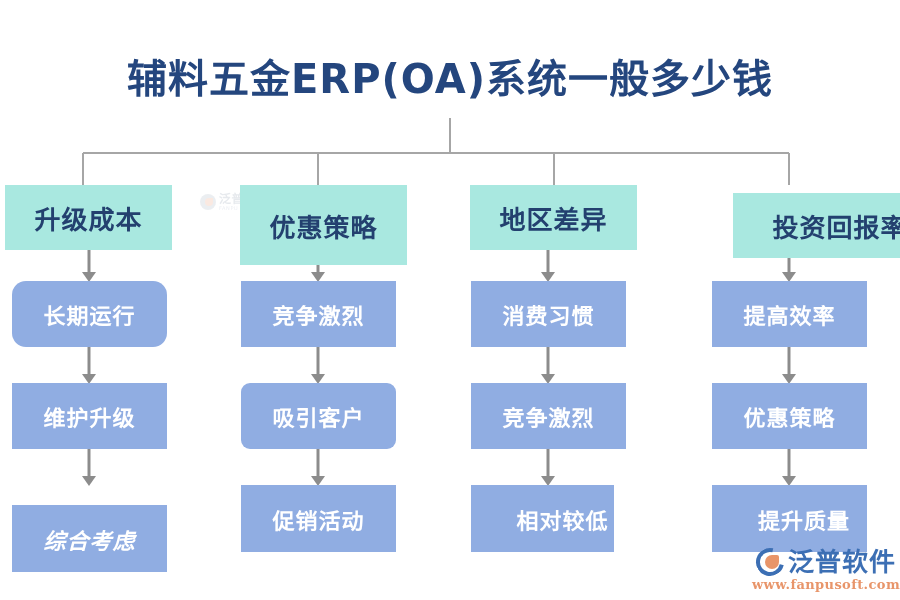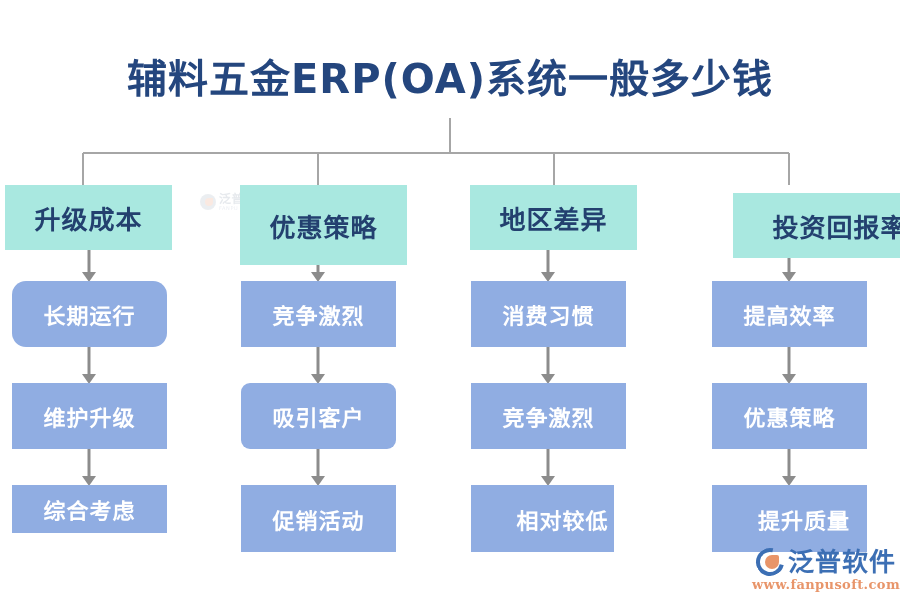--- a/index.html
+++ b/index.html
@@ -232,21 +232,21 @@
     <div class="wm-mark"></div>
     <div class="wm-text">
       <div class="wm-cn">泛普软件</div>
       <div class="wm-en">FANPU SOFTWARE</div>
     </div>
   </div>
 
   <div class="node node-head" style="left:5px; top:185px; width:167px; height:65px;">升级成本</div>
   <div class="node node-step" style="left:12px; top:281px; width:155px; height:66px;border-radius:14px;">长期运行</div>
   <div class="node node-step" style="left:12px; top:383px; width:155px; height:66px;">维护升级</div>
-  <div class="node node-step" style="left:12px; top:485px; width:155px; height:48px;">综合考虑</div>
+  <div class="node node-step" style="left:12px; top:505px; width:155px; height:67px;font-style:italic;">综合考虑</div>
 
   <div class="node node-head" style="left:240px; top:185px; width:167px; height:80px;">优惠策略</div>
   <div class="node node-step" style="left:241px; top:281px; width:155px; height:66px;">竞争激烈</div>
   <div class="node node-step" style="left:241px; top:383px; width:155px; height:66px;border-radius:9px;">吸引客户</div>
   <div class="node node-step" style="left:241px; top:485px; width:155px; height:67px;">促销活动</div>
 
   <div class="node node-head" style="left:470px; top:185px; width:167px; height:65px;">地区差异</div>
   <div class="node node-step" style="left:471px; top:281px; width:155px; height:66px;">消费习惯</div>
   <div class="node node-step" style="left:471px; top:383px; width:155px; height:66px;">竞争激烈</div>
   <div class="node node-step" style="left:471px; top:485px; width:143px; height:67px;padding-left:40px;">相对较低</div>

